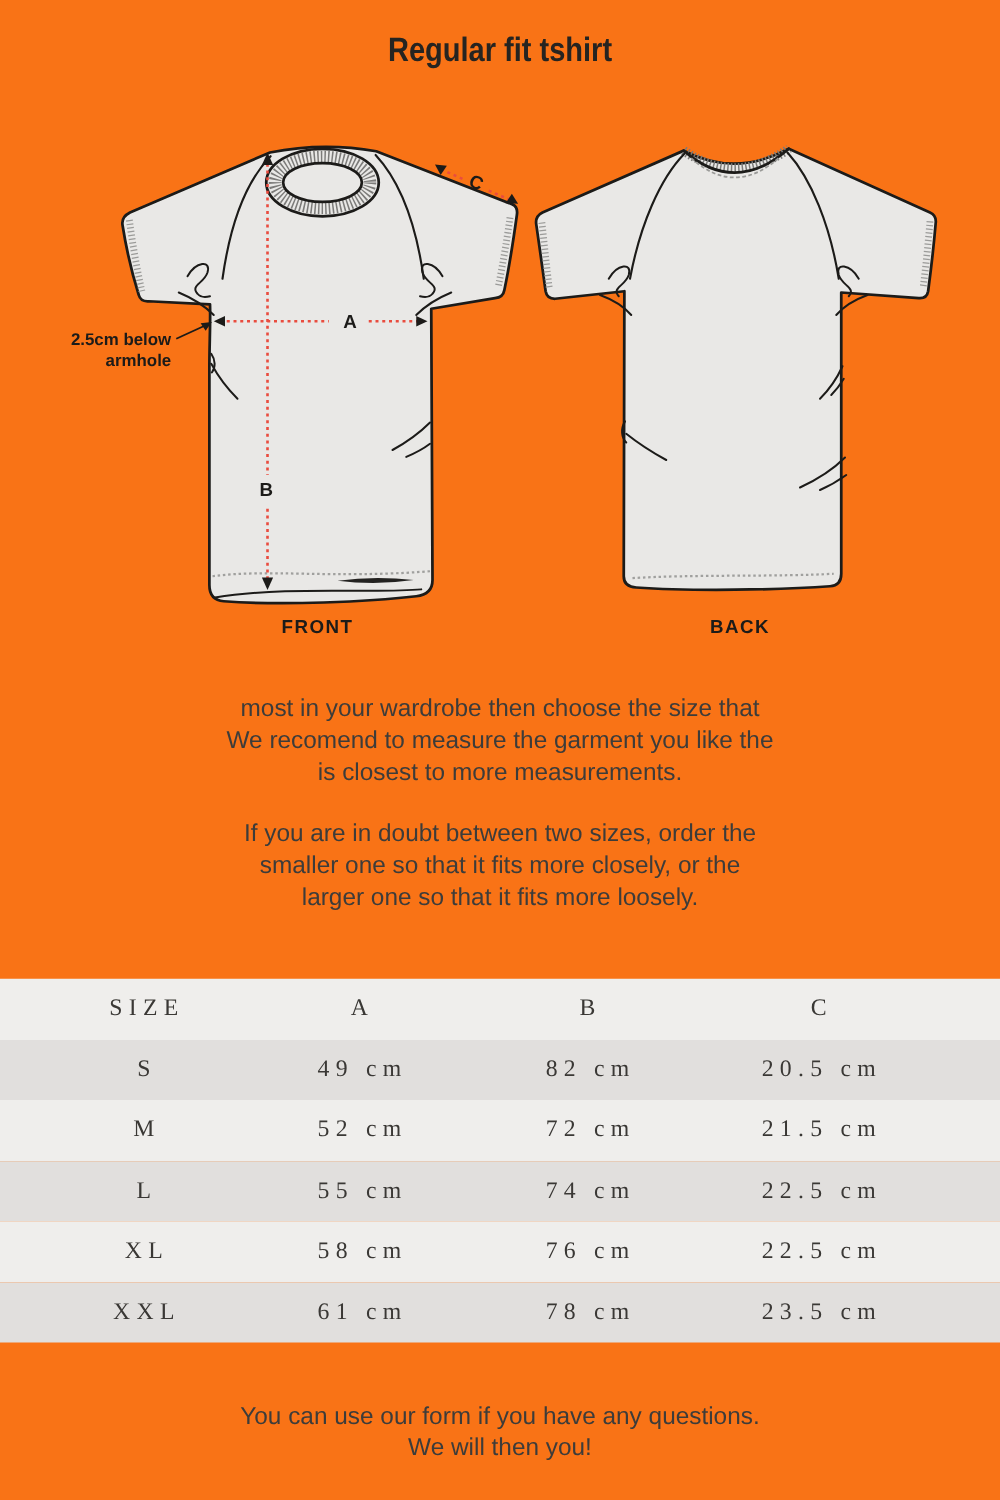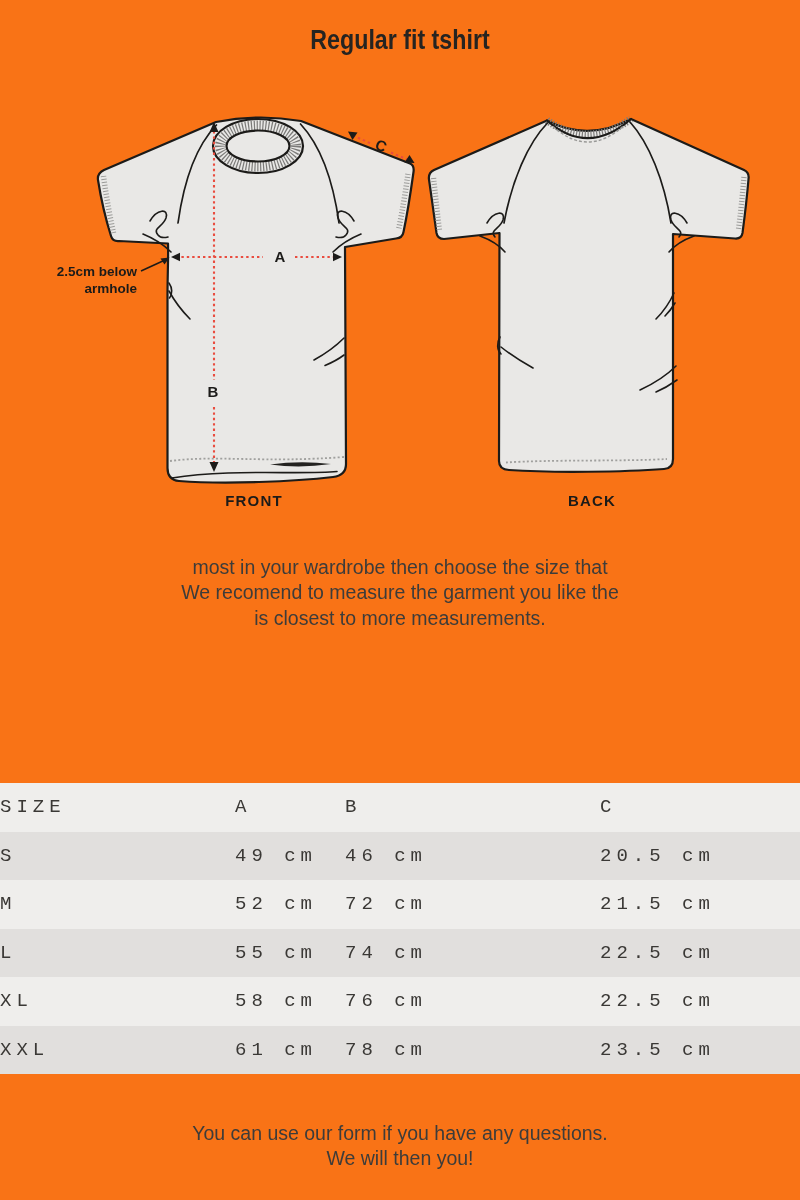--- a/index.html
+++ b/index.html
@@ -28,22 +28,22 @@
   .para{
     position:absolute;left:0;width:800px;text-align:center;
     font-size:19.5px;line-height:25.3px;color:#3d3c3a;
   }
   .para-1{top:555px;}
   .para-2{top:655px;}
   .page-footer{top:1121px;}
   .size-table{position:absolute;top:783px;left:0;width:800px;}
   .trow{
     display:grid;grid-template-columns:235px 110px 255px 115px;
-    height:48.5px;align-items:center;text-align:left;
-    font-family:Liberation Mono, monospace;font-size:19px;
+    height:48.5px;align-items:center;text-align:center;
+    font-family:Liberation Serif, serif;font-size:19px;
     letter-spacing:5px;color:#3a3835;
   }
   .trow.light{background:#efeeec;}
   .trow.dark{background:#e1dfdd;}
 </style>
 </head>
 <body>
 
 <div class="page">
 
@@ -144,32 +144,37 @@
 
     <text class="dcap" x="254" y="421" text-anchor="middle">FRONT</text>
     <text class="dcap" x="592" y="421" text-anchor="middle">BACK</text>
   </svg>
 
   <div class="para para-1">
     <div>most in your wardrobe then choose the size that</div>
     <div>We recomend to measure the garment you like the</div>
     <div>is closest to more measurements.</div>
   </div>
+  <div class="para para-2">
+    <div>If you are in doubt between two sizes, order the</div>
+    <div>smaller one so that it fits more closely, or the</div>
+    <div>larger one so that it fits more loosely.</div>
+  </div>
 
   <div class="size-table">
     <div class="trow light">
       <div>SIZE</div>
       <div>A</div>
       <div>B</div>
       <div>C</div>
     </div>
     <div class="trow dark">
       <div>S</div>
       <div>49 cm</div>
-      <div>46 cm</div>
+      <div>82 cm</div>
       <div>20.5 cm</div>
     </div>
     <div class="trow light">
       <div>M</div>
       <div>52 cm</div>
       <div>72 cm</div>
       <div>21.5 cm</div>
     </div>
     <div class="trow dark">
       <div>L</div>

